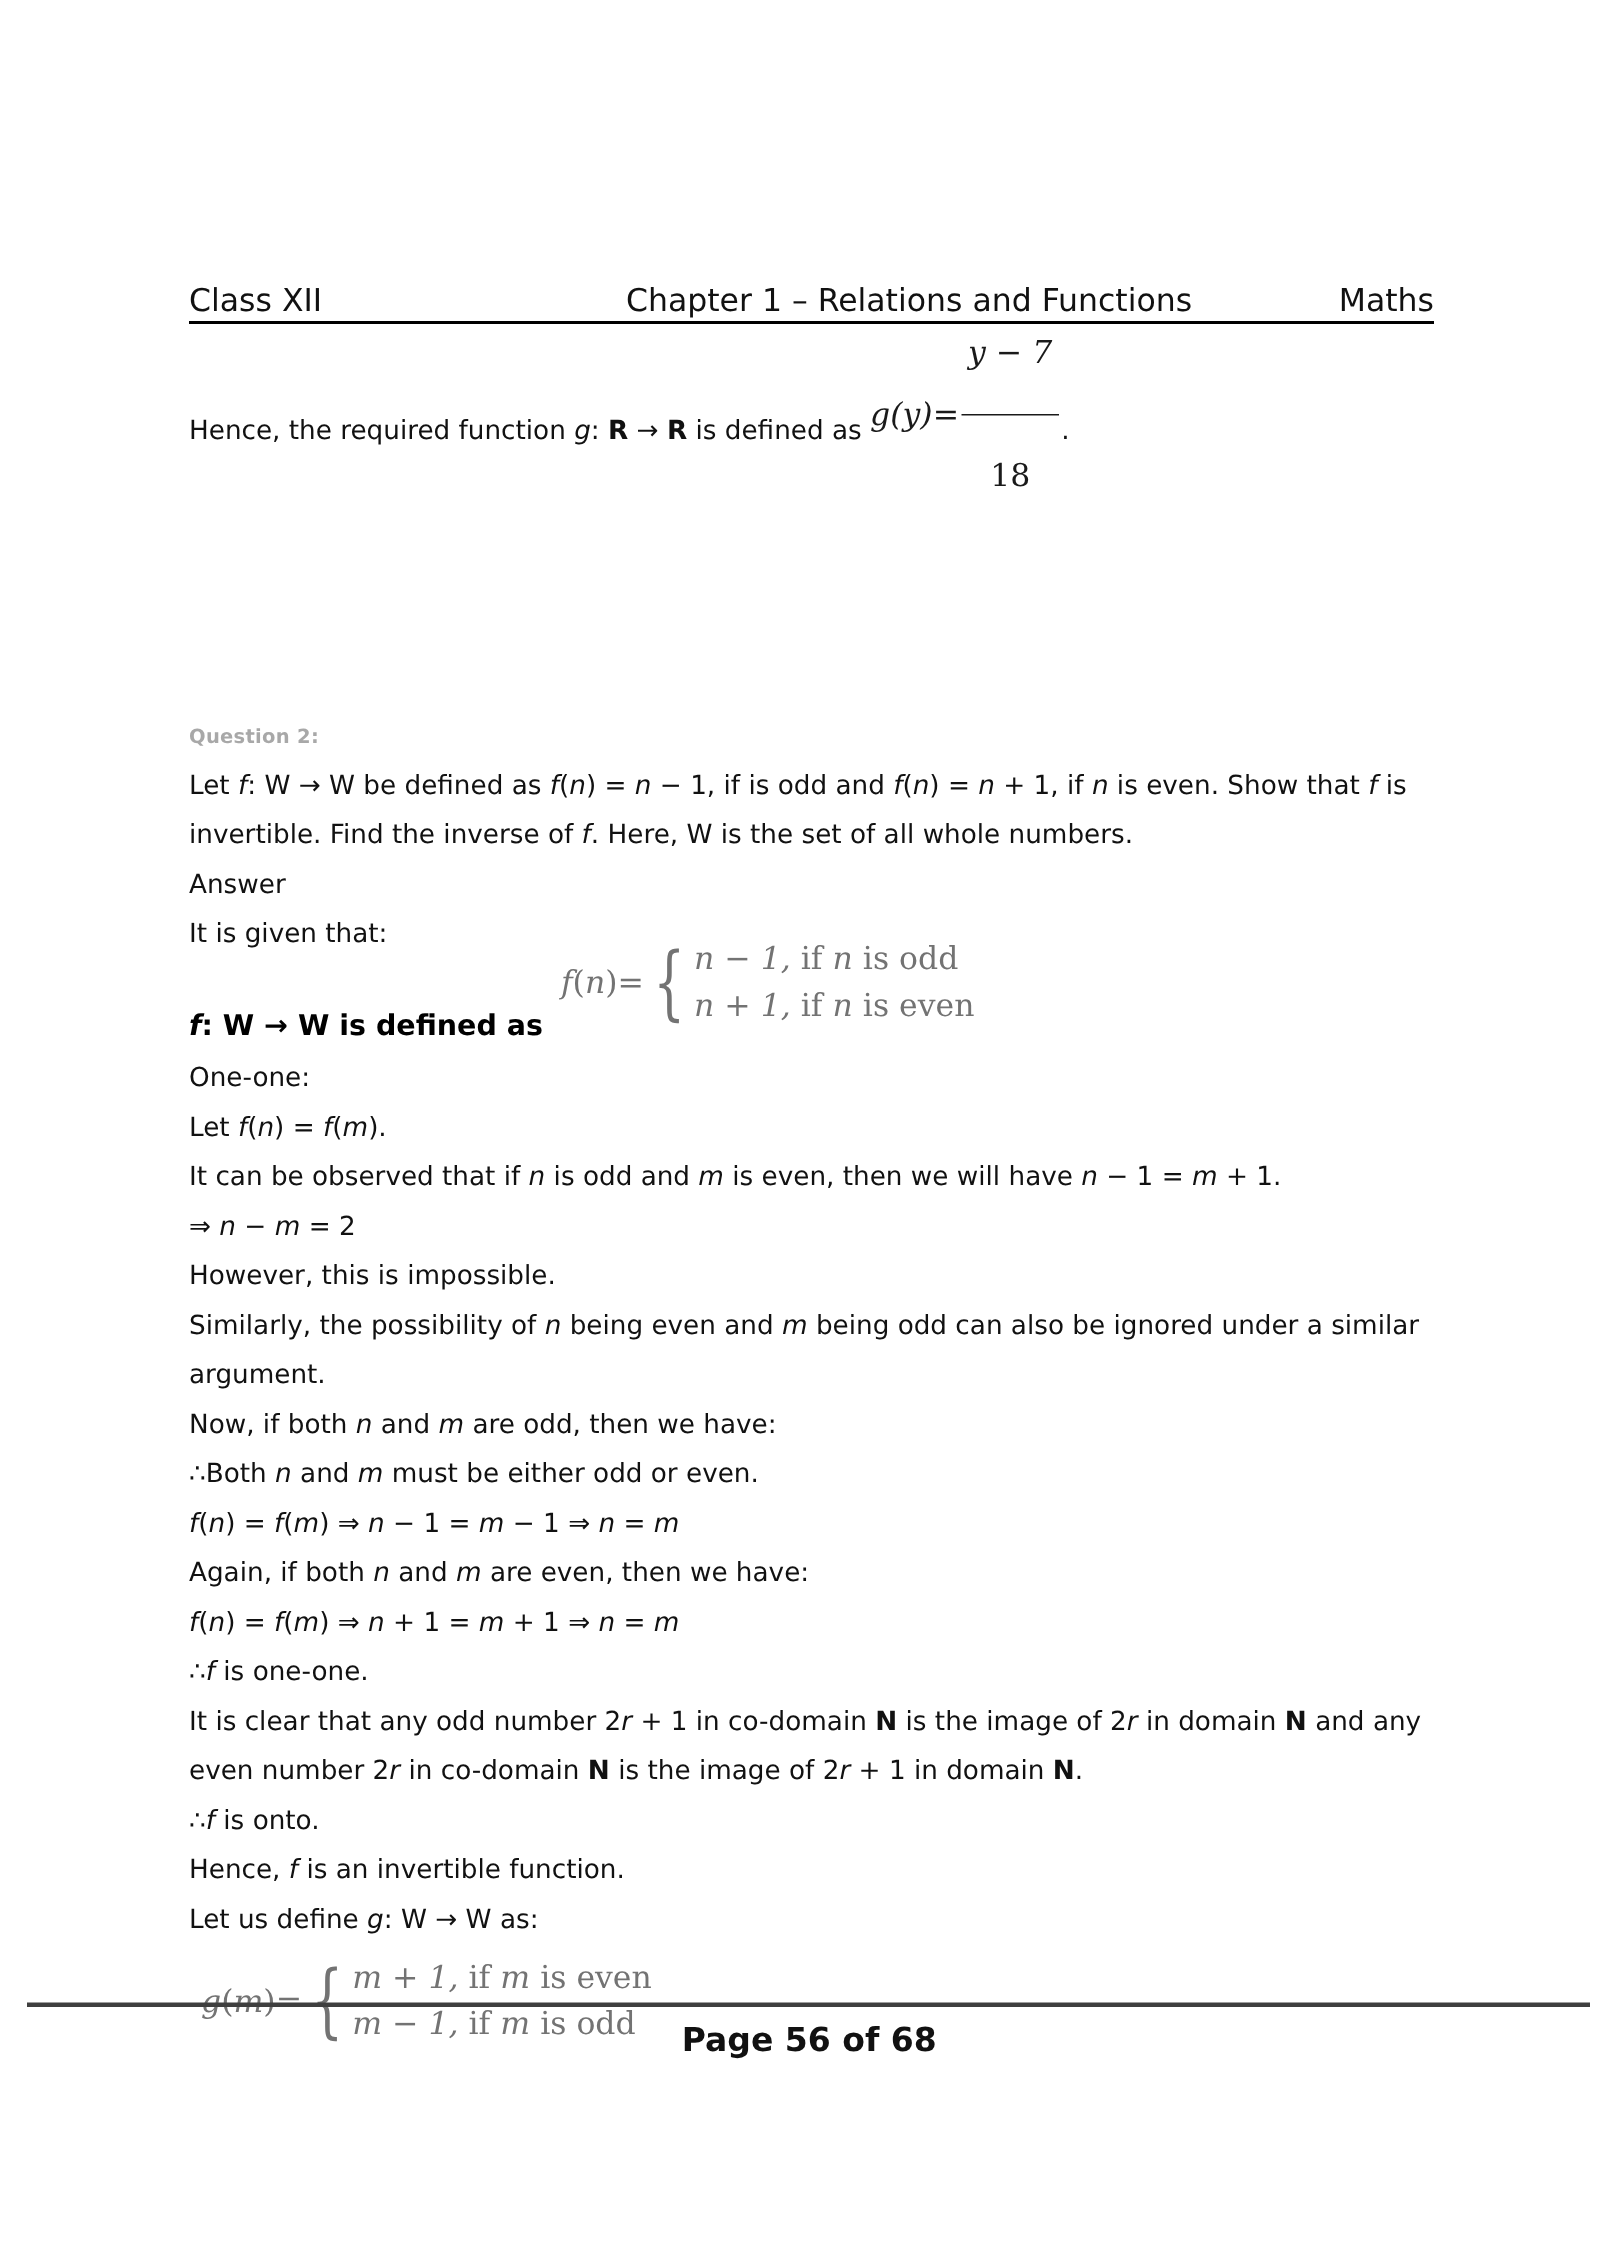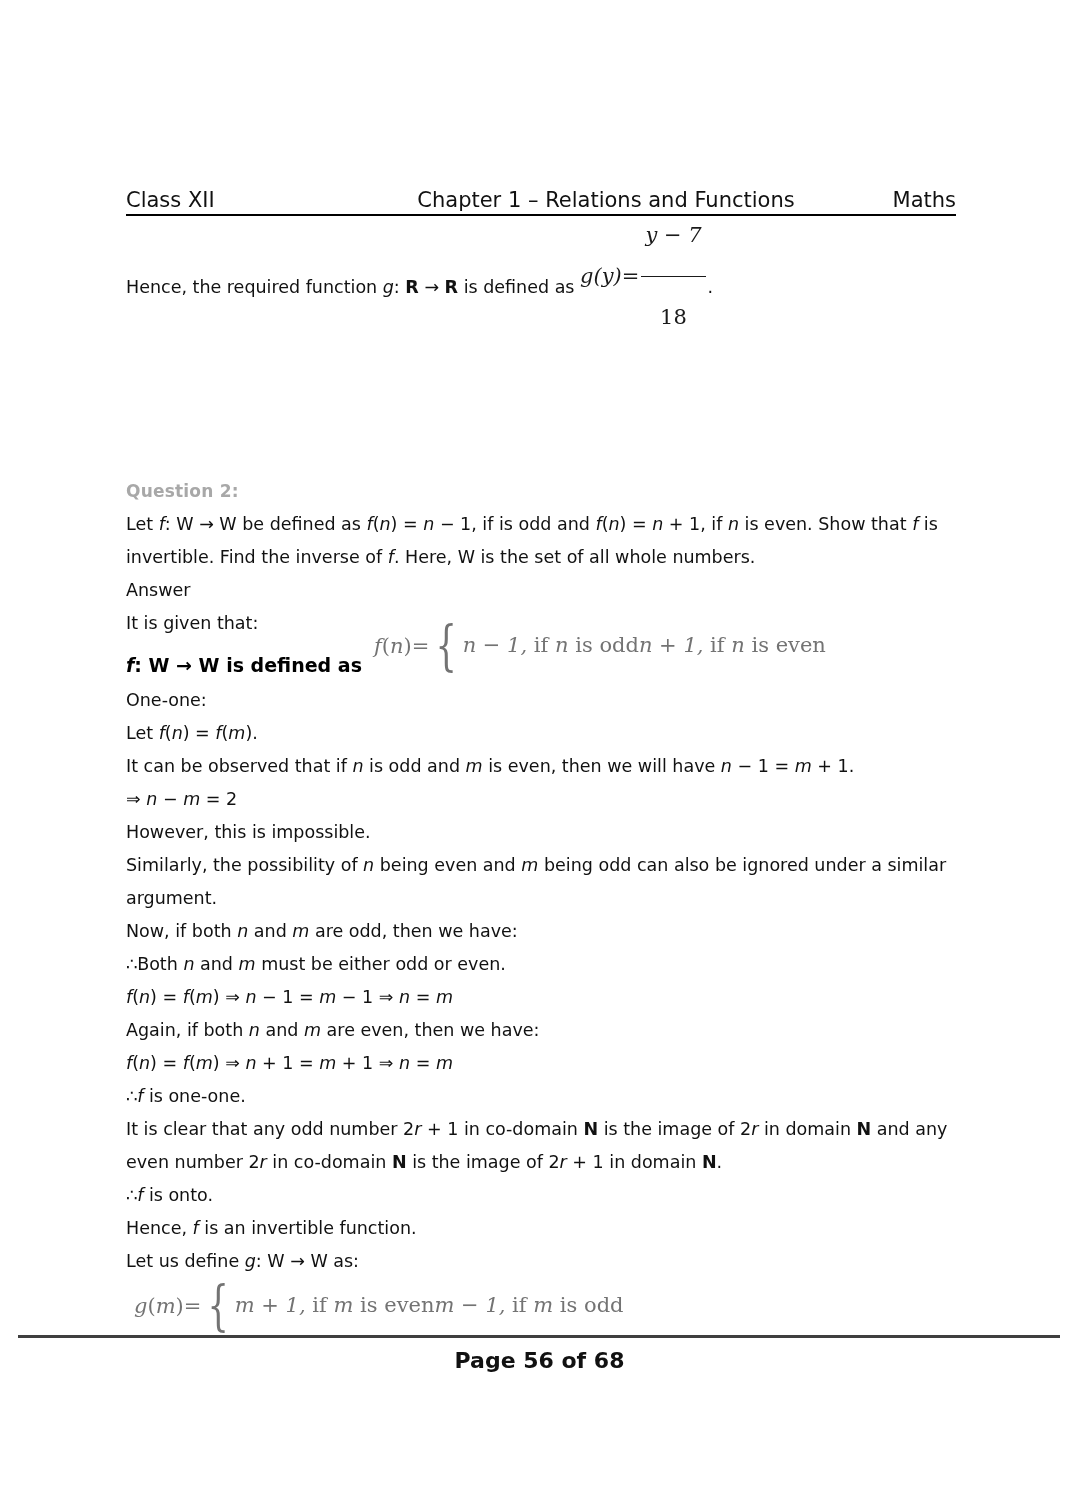--- a/index.html
+++ b/index.html
@@ -56,21 +56,21 @@
   }
   .line {
     font-size: 17.5px;
     line-height: 33px;
     color: #111111;
     white-space: nowrap;
   }
   .line.wrap { white-space: normal; }
 
   .q-label {
-    font-size: 17px;
+    font-size: 13px;
     font-weight: bold;
     color: #a8a8a8;
     line-height: 33px;
     letter-spacing: 0.2px;
   }
 
   i, .it { font-style: italic; }
   .bf { font-weight: bold; }
   .gap-md { height: 56px; }
   .gap-lg { height: 78px; }
@@ -123,21 +123,21 @@
     font-size: 54px;
     line-height: 0.82;
     font-weight: 300;
     transform: scaleX(0.62);
     transform-origin: center;
     margin: 0 -4px 0 -2px;
     font-family: "DejaVu Serif", "Liberation Serif", serif;
   }
   .cases {
     display: inline-flex;
-    flex-direction: row;
+    flex-direction: column;
     justify-content: center;
     line-height: 1.5;
     padding-left: 3px;
   }
   .cases .case { white-space: nowrap; }
   .cases .case .v { font-style: italic; }
   .cases .case .w { font-style: normal; }
 
   .formula-inline-wrap {
     display: flex;

